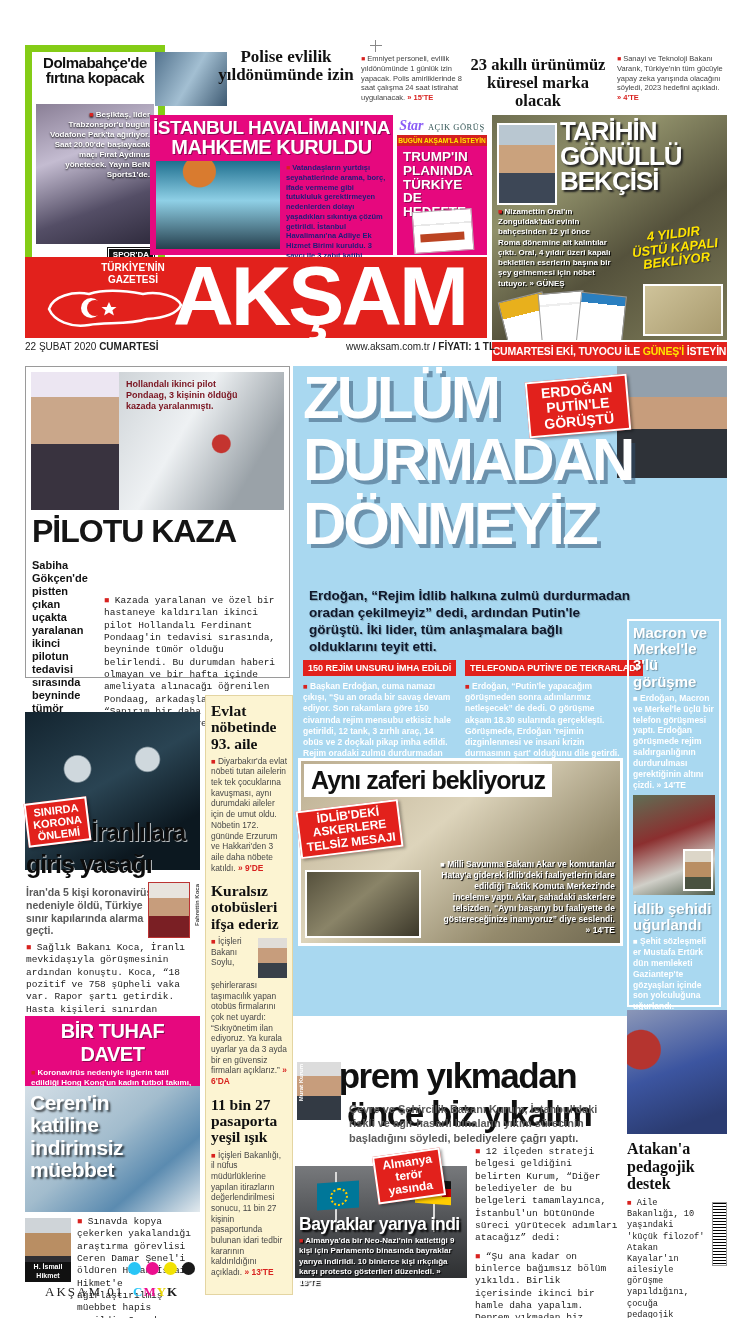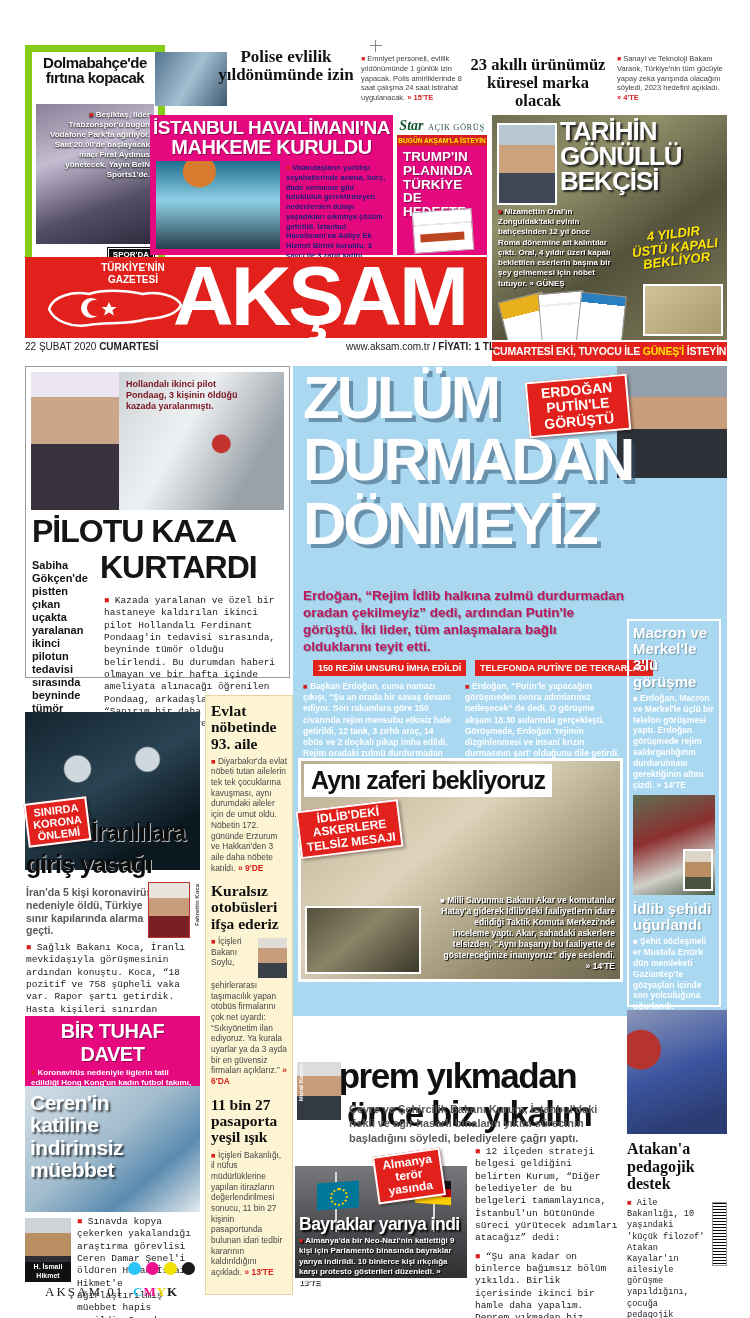--- a/index.html
+++ b/index.html
@@ -34,21 +34,21 @@
   #hav{left:150px;top:115px;width:243px;height:140px;background:#e6087e;}
   .hav-t{color:#fff;font-weight:bold;text-align:center;line-height:.98;letter-spacing:-.5px;text-shadow:1px 1px 0 #8c0a52;}
   .hav-t1{font-size:19px;padding-top:4px;}
   .hav-t2{font-size:20px;}
   .hav-photo{left:6px;top:46px;width:124px;height:88px;background:
      radial-gradient(ellipse at 35% 12%,#d97b2f 0 14%,transparent 15%),
      linear-gradient(180deg,#1f6f8f,#8fd0e6 45%,#26404e);}
   .hav-body{position:absolute;left:136px;top:48px;right:6px;color:#1d1d7a;font-weight:bold;font-size:7.5px;line-height:1.3;}
   #star{left:395px;top:115px;width:92px;height:140px;background:#e6087e;border-left:2px solid #fff;box-sizing:border-box;}
   .star-head{background:#fff;text-align:center;padding:1px 0;}
-  .star-brand{font-family:"Liberation Serif",serif;font-style:italic;font-weight:bold;font-size:14px;color:#14532d;}
+  .star-brand{font-family:"Liberation Serif",serif;font-style:italic;font-weight:bold;font-size:14px;color:#8b5cf6;}
   .star-brand2{font-family:"Liberation Serif",serif;font-size:8.5px;color:#355;letter-spacing:.5px;}
   .star-strip{background:#d42020;color:#ffe600;font-weight:bold;font-size:6.6px;text-align:center;padding:2px 0;}
   .star-headline{color:#fff;font-weight:bold;font-size:13.5px;line-height:1.02;padding:4px 6px;text-shadow:1px 1px 0 #8c0a52;}
   .star-paper{position:absolute;bottom:3px;left:16px;width:58px;height:40px;background:
      linear-gradient(180deg,#fff 0 30%,#e8e8e8 30% 34%,#fff 34%);border:1px solid #bbb;transform:rotate(-4deg);}
   .star-paper i{position:absolute;left:6px;top:22px;width:44px;height:8px;background:#b42;display:block;}
 
   
   #tarihin{left:492px;top:115px;width:235px;height:225px;background:linear-gradient(145deg,#6f6f51,#90906a 30%,#55523c 60%,#7e7c59);overflow:hidden;}
   .tar-man{left:5px;top:8px;width:56px;height:78px;border:2px solid #fff;background:linear-gradient(180deg,#b9c7d1 0 26%,#caa27d 26% 62%,#3d4756 62%);}
@@ -85,36 +85,36 @@
   .serif-body{font-family:Liberation Mono, monospace;font-size:9.5px;line-height:1.3;color:#222;}
   .pilot-body{position:absolute;left:78px;top:228px;right:6px;}
 
   
   #zulum{left:293px;top:366px;width:434px;height:650px;background:#a9d8f0;}
   .erd-photo{right:0;top:0;width:110px;height:112px;background:
       linear-gradient(180deg,#93a0ac 0 28%,#c79d7c 28% 56%,#2e3238 56%);}
   .z-badge{position:absolute;left:234px;top:12px;width:94px;background:#e2211c;border:2px solid #fff;transform:rotate(-5deg);color:#fff;font-weight:bold;font-size:14px;line-height:1.1;text-align:center;padding:3px 2px;box-shadow:2px 2px 3px rgba(0,0,0,.35);}
   .z-h{position:absolute;left:10px;color:#fff;font-weight:bold;font-size:60px;line-height:1;letter-spacing:-3px;text-shadow:4px 4px 0 rgba(45,75,105,.5);}
   .z-h1{top:2px;}.z-h2{top:64px;}.z-h3{top:128px;}
-  .z-deck{position:absolute;left:10px;top:222px;width:322px;color:#be185d;font-weight:bold;font-size:13.5px;line-height:1.25;text-shadow:1px 1px 1px rgba(0,0,0,.25);}
-  .z-label{position:absolute;background:#e2211c;color:#fff;font-weight:bold;font-size:9px;padding:3px 5px;top:294px;margin-left:10px;}
+  .z-deck{position:absolute;left:16px;top:222px;width:322px;color:#0f172a;font-weight:bold;font-size:13.5px;line-height:1.25;text-shadow:1px 1px 1px rgba(0,0,0,.25);}
+  .z-label{position:absolute;background:#e2211c;color:#fff;font-weight:bold;font-size:9px;padding:3px 5px;top:294px;}
   .z-l1{left:10px;}.z-l2{left:172px;}
   .z-col{position:absolute;top:315px;color:#fff;font-weight:bold;font-size:8.5px;line-height:1.32;}
   .z-c1{left:10px;width:152px;}.z-c2{left:172px;width:158px;}
   
   #macron{position:absolute;left:334px;top:253px;width:94px;height:388px;border:2px solid #fff;box-sizing:border-box;padding:4px;}
   .mac-title,.sehit-title{color:#fff;font-weight:bold;font-size:15px;line-height:1.08;text-shadow:1px 1px 1px rgba(0,0,0,.3);}
   .mac-body,.sehit-body{color:#fff;font-weight:bold;font-size:8.5px;line-height:1.28;margin-top:3px;}
   .funeral{position:relative;margin-top:4px;height:100px;background:
       linear-gradient(160deg,#5f6f55,#8b2f2f 40%,#d0cfc8 72%,#4c5a48);}
   .funeral-inset{position:absolute;right:2px;bottom:4px;width:26px;height:38px;border:2px solid #fff;background:linear-gradient(180deg,#dcd6c8 0 28%,#b98e63 28% 68%,#4a5240 68%);}
   .sehit-title{margin-top:6px;}
 
   
-  #zafer{position:absolute;left:5px;top:392px;width:325px;height:224px;background:#fff;padding:3px;box-sizing:border-box;}
+  #zafer{position:absolute;left:5px;top:392px;width:325px;height:188px;background:#fff;padding:3px;box-sizing:border-box;}
   .zafer-photo{position:relative;width:100%;height:100%;background:linear-gradient(140deg,#bcae91,#ddd4bb 40%,#948a6c 75%,#6f6850);}
   .zafer-title{position:absolute;left:3px;top:3px;background:#fff;color:#111;font-weight:bold;font-size:25px;letter-spacing:-1px;padding:2px 7px;}
   .zafer-badge{position:absolute;left:-3px;top:44px;background:#e2211c;border:2px solid #fff;transform:rotate(-7deg);color:#fff;font-weight:bold;font-size:12px;line-height:1.12;text-align:center;padding:2px 5px;box-shadow:2px 2px 3px rgba(0,0,0,.3);}
   .zafer-inset{position:absolute;left:4px;bottom:5px;width:112px;height:64px;border:2px solid #fff;background:linear-gradient(140deg,#55503c,#8a8468 45%,#3c382a);}
   .zafer-body{position:absolute;right:5px;bottom:7px;width:178px;color:#fff;font-weight:bold;font-size:8.5px;line-height:1.3;text-align:right;text-shadow:1px 1px 1px #000;}
 
   
   #iran{left:25px;top:700px;width:175px;height:314px;}
   .iran-photo{left:0;top:12px;width:175px;height:158px;background:
       radial-gradient(circle at 30% 36%,#cfd8dd 0 8%,transparent 9%),
@@ -270,21 +270,20 @@
   <div class="abs" id="dateline">
     <div><span>22 ŞUBAT 2020</span> <span class="day-b">CUMARTESİ</span></div>
     <div><span>www.aksam.com.tr</span> <span class="day-b">/ FİYATI: 1 TL</span></div>
   </div>
 
   <div class="abs" id="pilot">
     <div class="ph pilot-selfie"></div>
     <div class="ph pilot-wreck"></div>
     <div class="pilot-caption">Hollandalı ikinci pilot Pondaag, 3 kişinin öldüğü kazada yaralanmıştı.</div>
     <div class="pilot-h pilot-h1">PİLOTU KAZA</div>
-    <div class="pilot-h pilot-h2">KURTARDI</div>
     <div class="pilot-side">Sabiha Gökçen'de pistten çıkan uçakta yaralanan ikinci pilotun tedavisi sırasında beyninde tümör bulundu.</div>
     <div class="serif-body pilot-body"><span class="bu">■</span> <span>Kazada yaralanan ve özel bir hastaneye kaldırılan ikinci pilot Hollandalı Ferdinant Pondaag'in tedavisi sırasında, beyninde tümör olduğu belirlendi. Bu durumdan haberi olmayan ve bir hafta içinde ameliyata alınacağı öğrenilen Pondaag, arkadaşlarına da “Sanırım bir daha asla uçamayacağım” diye mesaj attı.</span> <span class="ref">» 15'TE</span></div>
   </div>
 
   <div class="abs" id="zulum">
     <div class="ph erd-photo"></div>
     <div class="z-badge">
       <div>ERDOĞAN</div>
       <div>PUTİN'LE</div>
       <div>GÖRÜŞTÜ</div>

